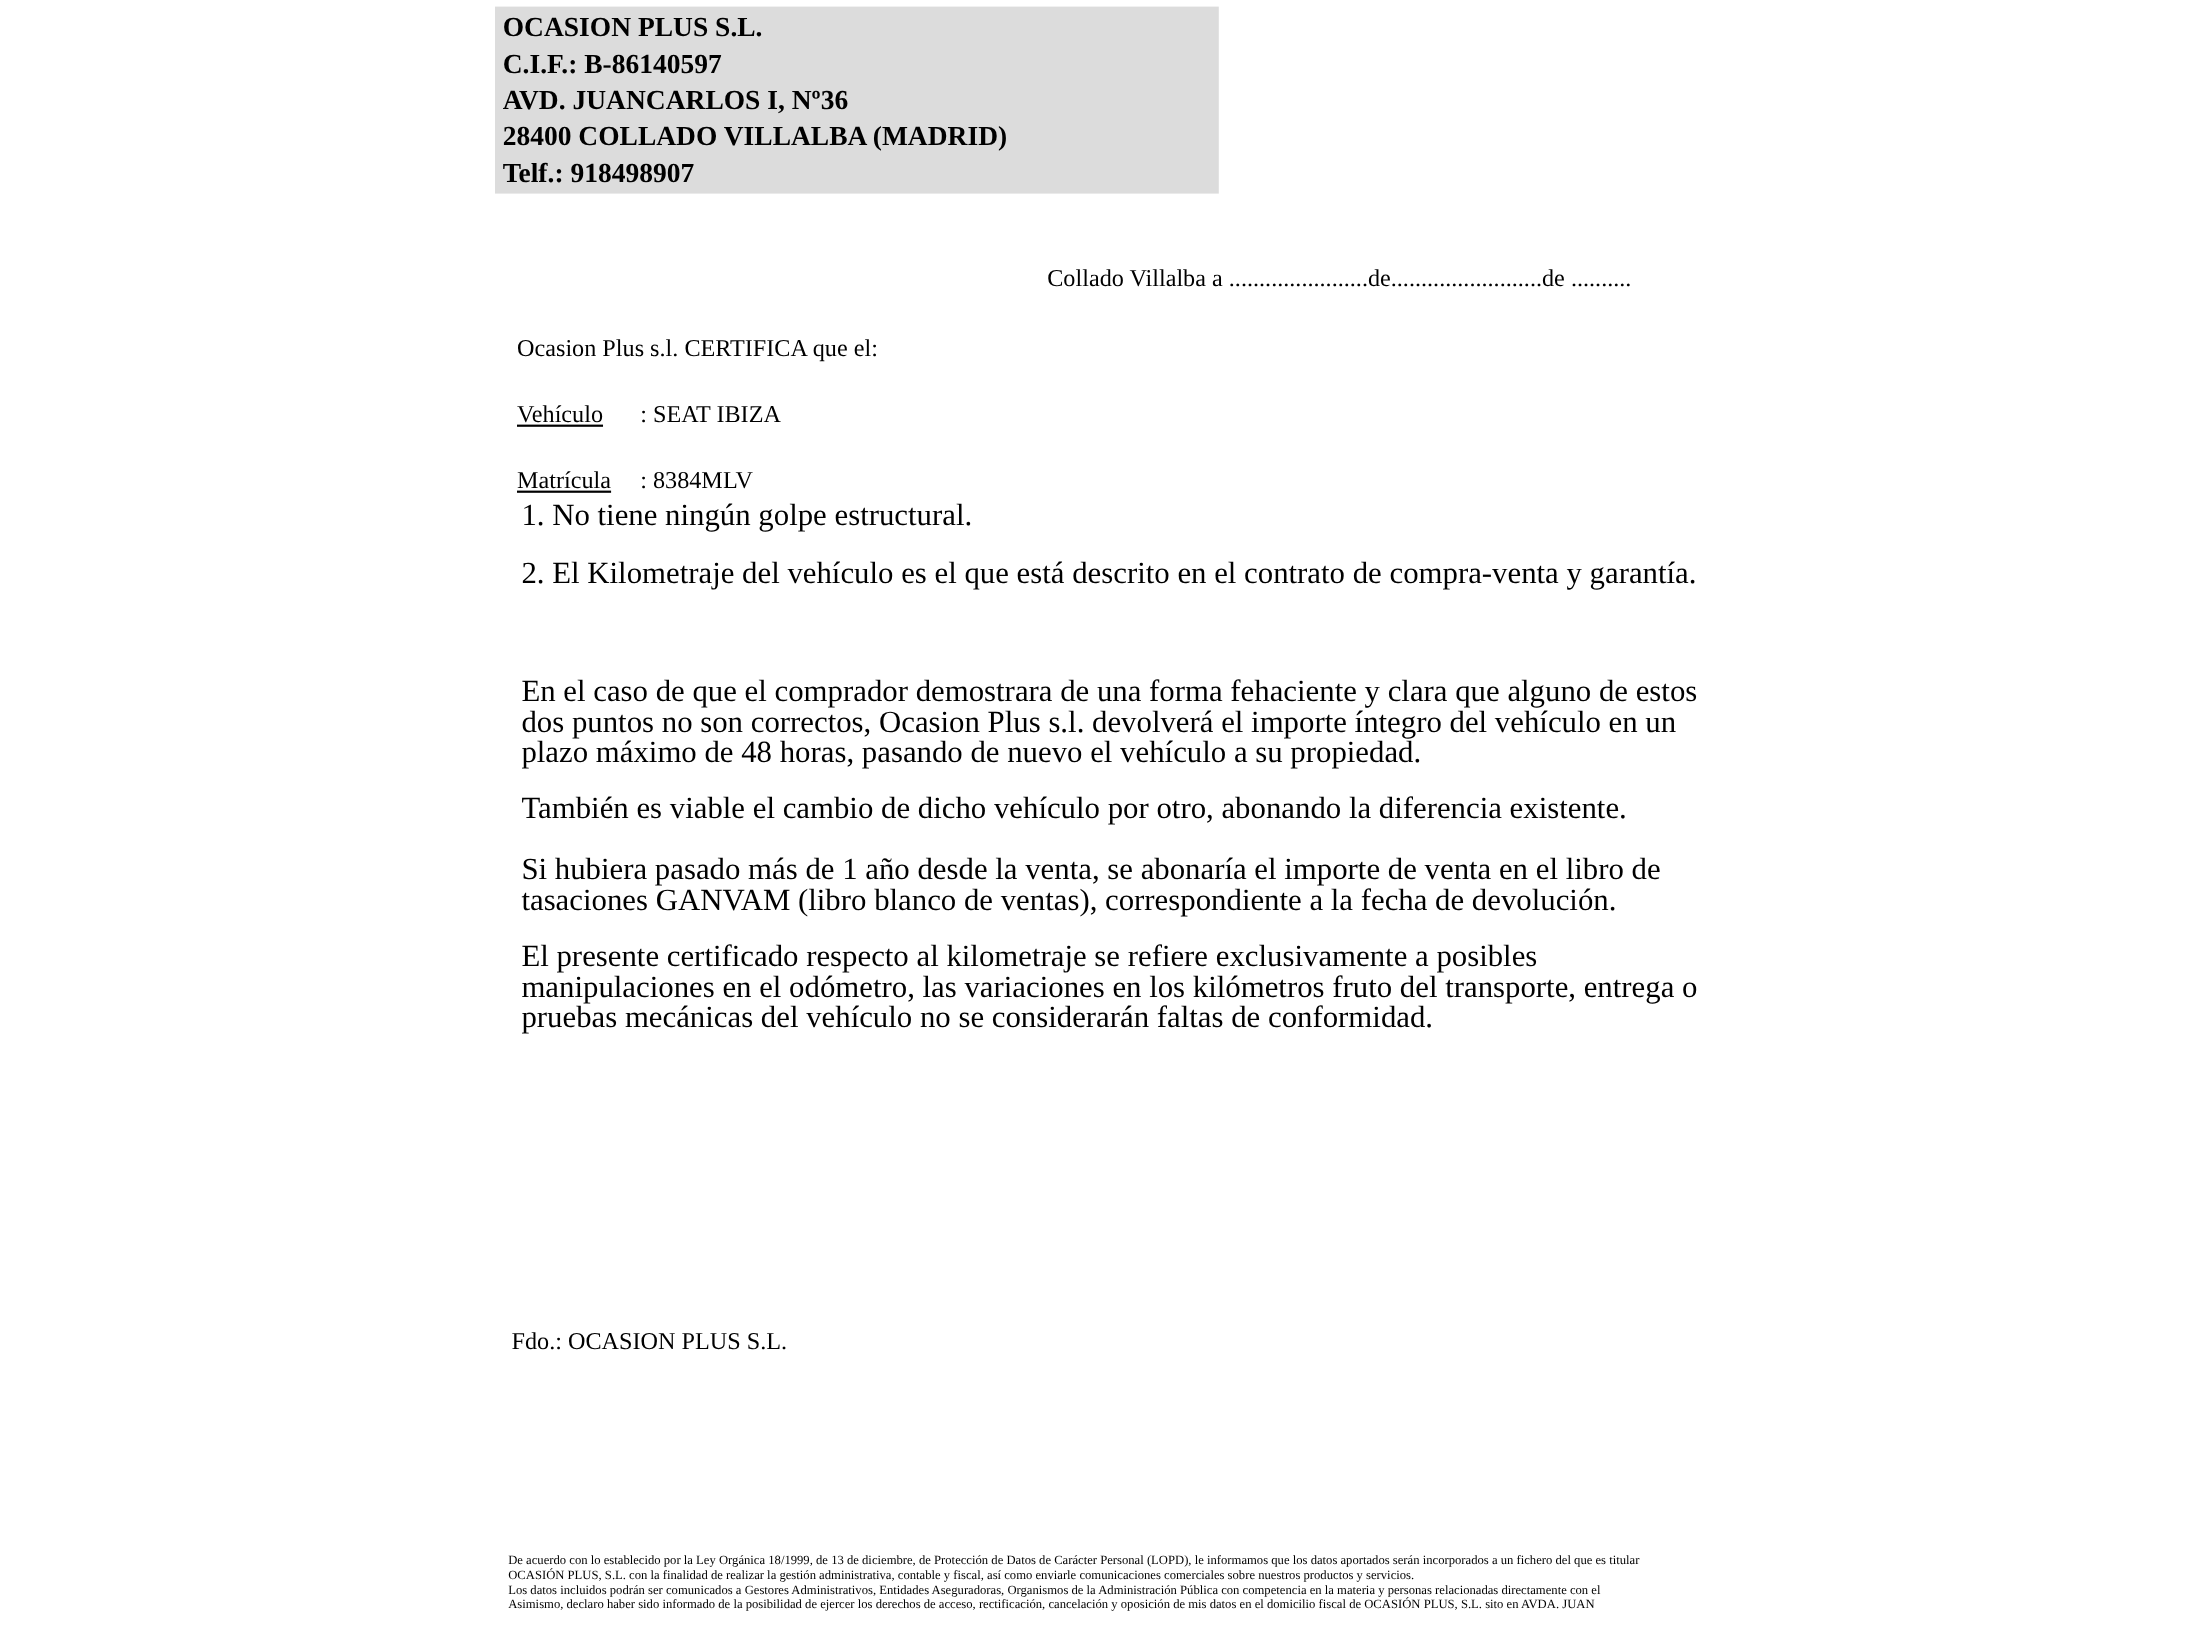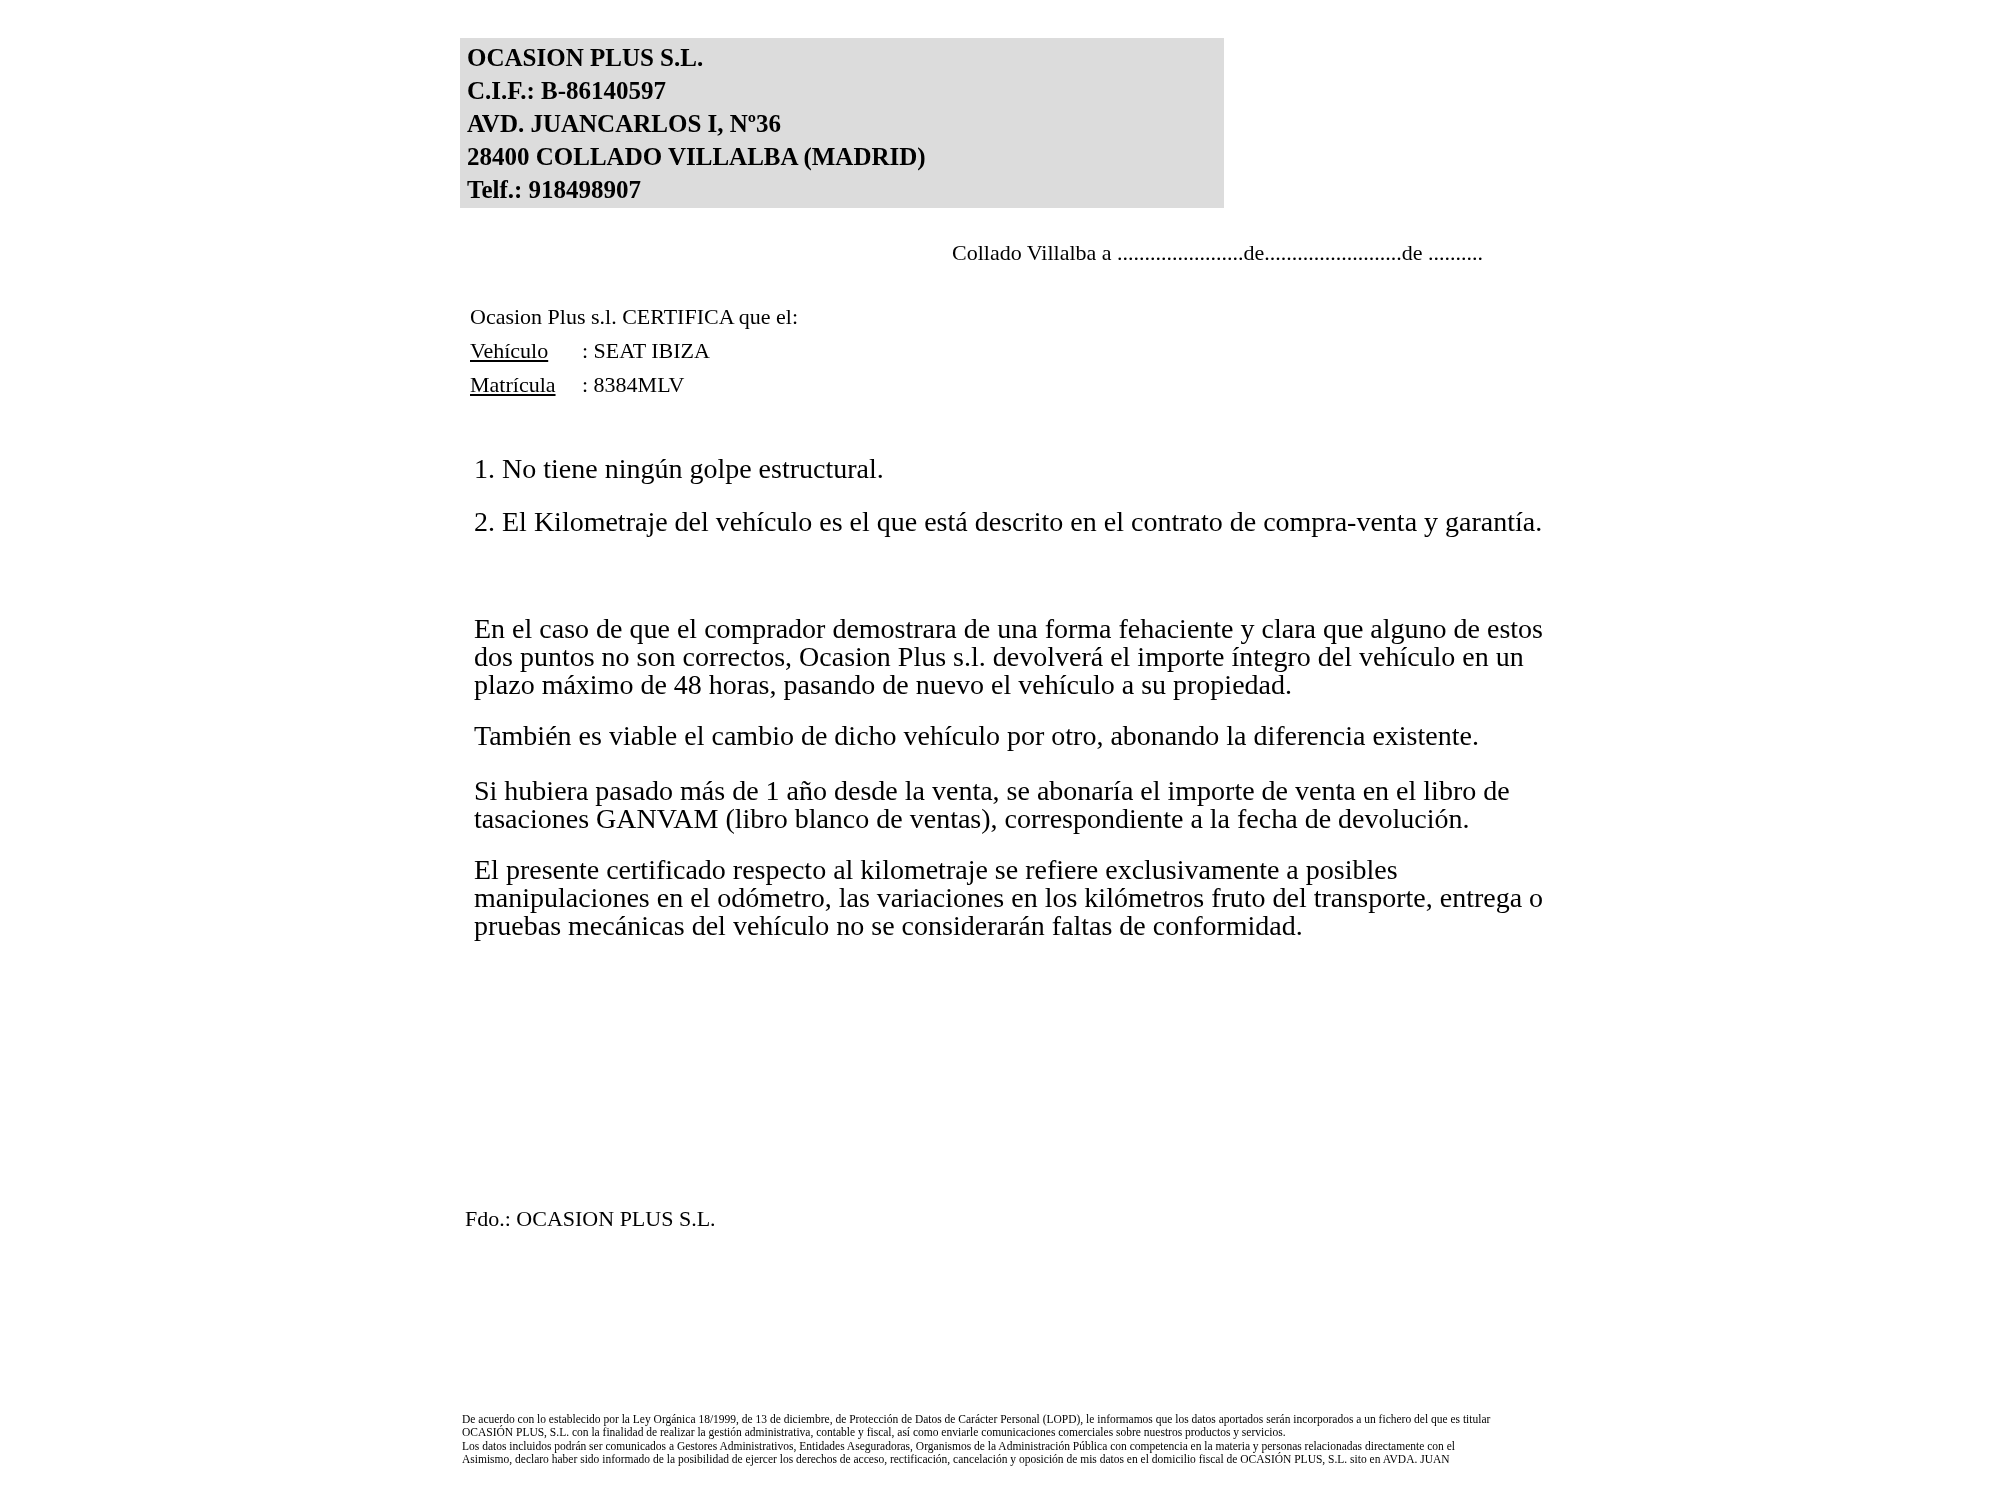--- a/index.html
+++ b/index.html
@@ -7,44 +7,44 @@
     width: 2000px; height: 1500px;
     background: #ffffff;
     color: #000000;
     font-family: "Liberation Serif", serif;
     position: relative;
     overflow: hidden;
   }
   .abs { position: absolute; }
 
   .letterhead {
-    left: 460px; top: 6px;
-    width: 764px; height: 170px;
+    left: 450px; top: 6px;
+    width: 658px; height: 170px;
     background: #dcdcdc;
     padding: 3px 0 0 7px;
     font-weight: bold;
     font-size: 25px;
     line-height: 33px;
-    margin-top: 32px;
   }
 
   .date-line {
     left: 952px; top: 240px;
     font-size: 22px;
     white-space: nowrap;
   }
 
   .cert-block {
     left: 470px; top: 300px;
     font-size: 22px;
     line-height: 34px;
   }
   .cert-row .cert-label {
     display: inline-block;
     width: 112px;
+    margin-top: 26px;
   }
   .cert-row .cert-label span { text-decoration: underline; }
 
   .body-text {
     left: 474px;
     font-size: 28px;
     line-height: 28px;
     width: 1080px;
   }
   .point-1 { top: 455px; }

